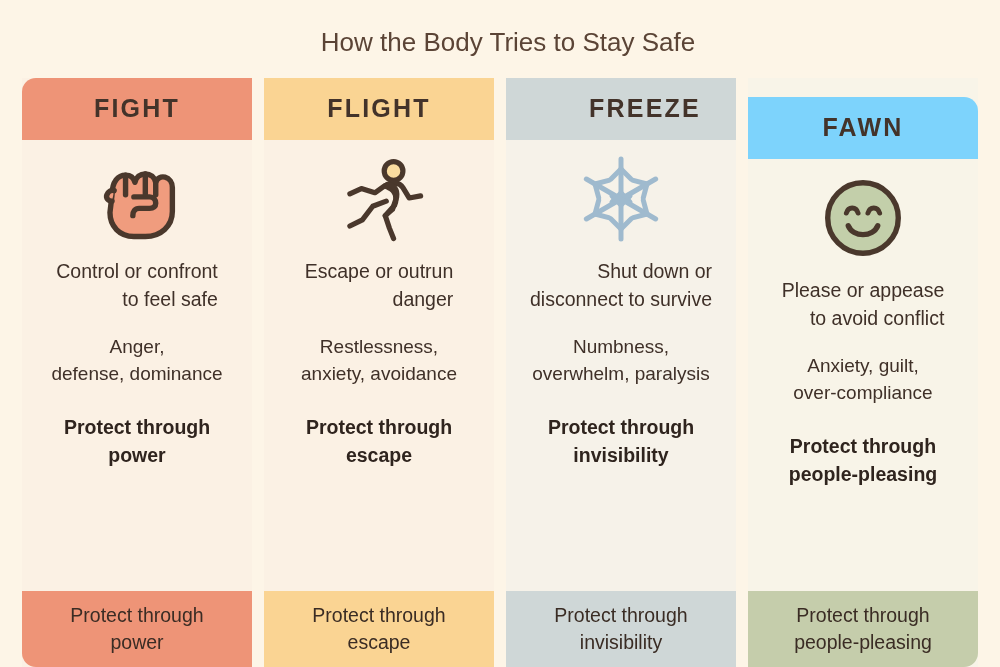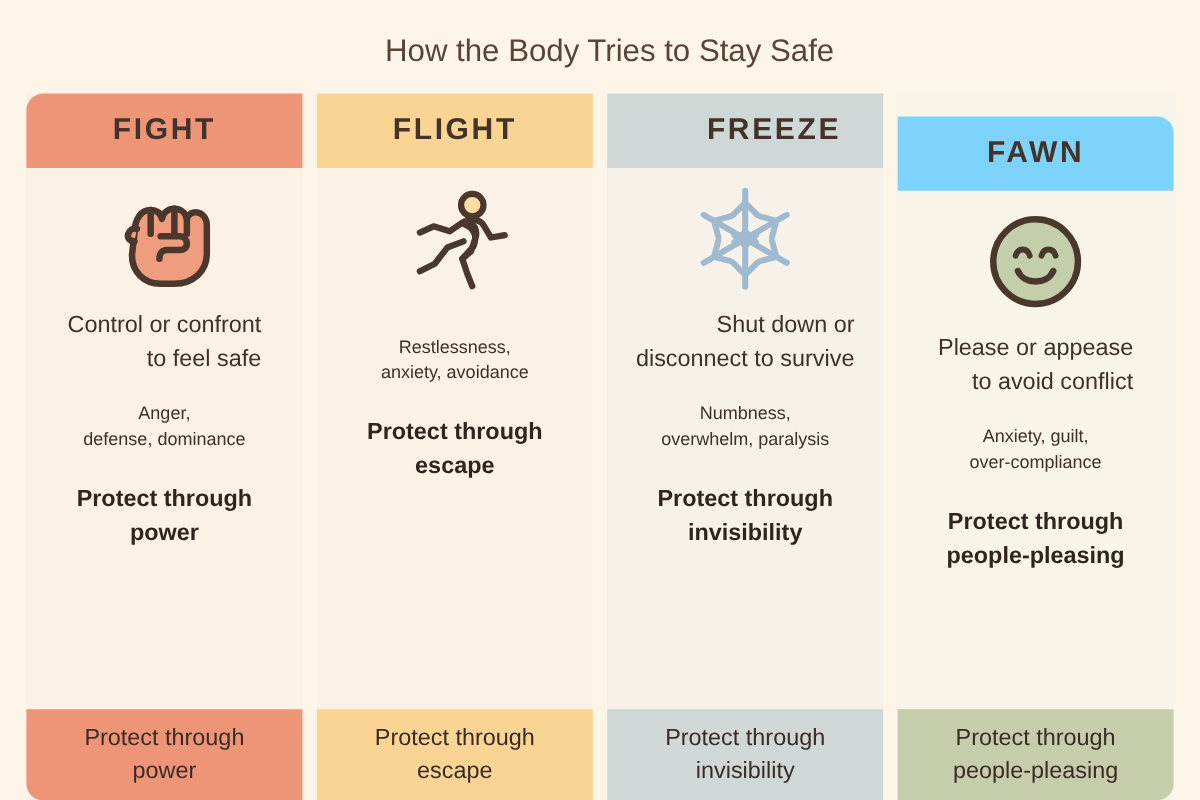--- a/index.html
+++ b/index.html
@@ -108,21 +108,21 @@
   }
 
   .line-desc {
     font-size: 19.5px;
     line-height: 1.42;
     text-align: right;
     color: #3F3028;
     margin: 0;
   }
   .line-symptoms {
-    font-size: 15px;
+    font-size: 19px;
     line-height: 1.42;
     text-align: center;
     color: #3F3028;
     margin: 21px 0 0 0;
   }
   .line-protect {
     font-size: 19.5px;
     line-height: 1.42;
     text-align: center;
     font-weight: bold;
@@ -204,20 +204,24 @@
             <circle cx="64" cy="23" r="9"></circle>
             <path d="M57 38 C62 33 70 34 73 39 L79 49 L90 47" fill="none"></path>
             <path d="M56 37 L46 44 L33 40 L22 45" fill="none"></path>
             <path d="M59 39 C66 42 68 49 65 56 L56 66 L60 78 L64 88" fill="none"></path>
             <path d="M57 52 L44 57 L34 70 L22 76" fill="none"></path>
             <path d="M58 36 C64 36 68 41 67 48 L63 60 L56 66" fill="none"></path>
           </g>
         </svg>
       </div>
       <div class="col-body">
+        <p class="line-desc">
+          <span>Escape or outrun</span><br>
+          <span>danger</span>
+        </p>
         <p class="line-symptoms">
           <span>Restlessness,</span><br>
           <span>anxiety, avoidance</span>
         </p>
         <p class="line-protect">
           <span>Protect through</span><br>
           <span>escape</span>
         </p>
       </div>
       <div class="col-foot" style="background: rgb(250, 212, 147);">

